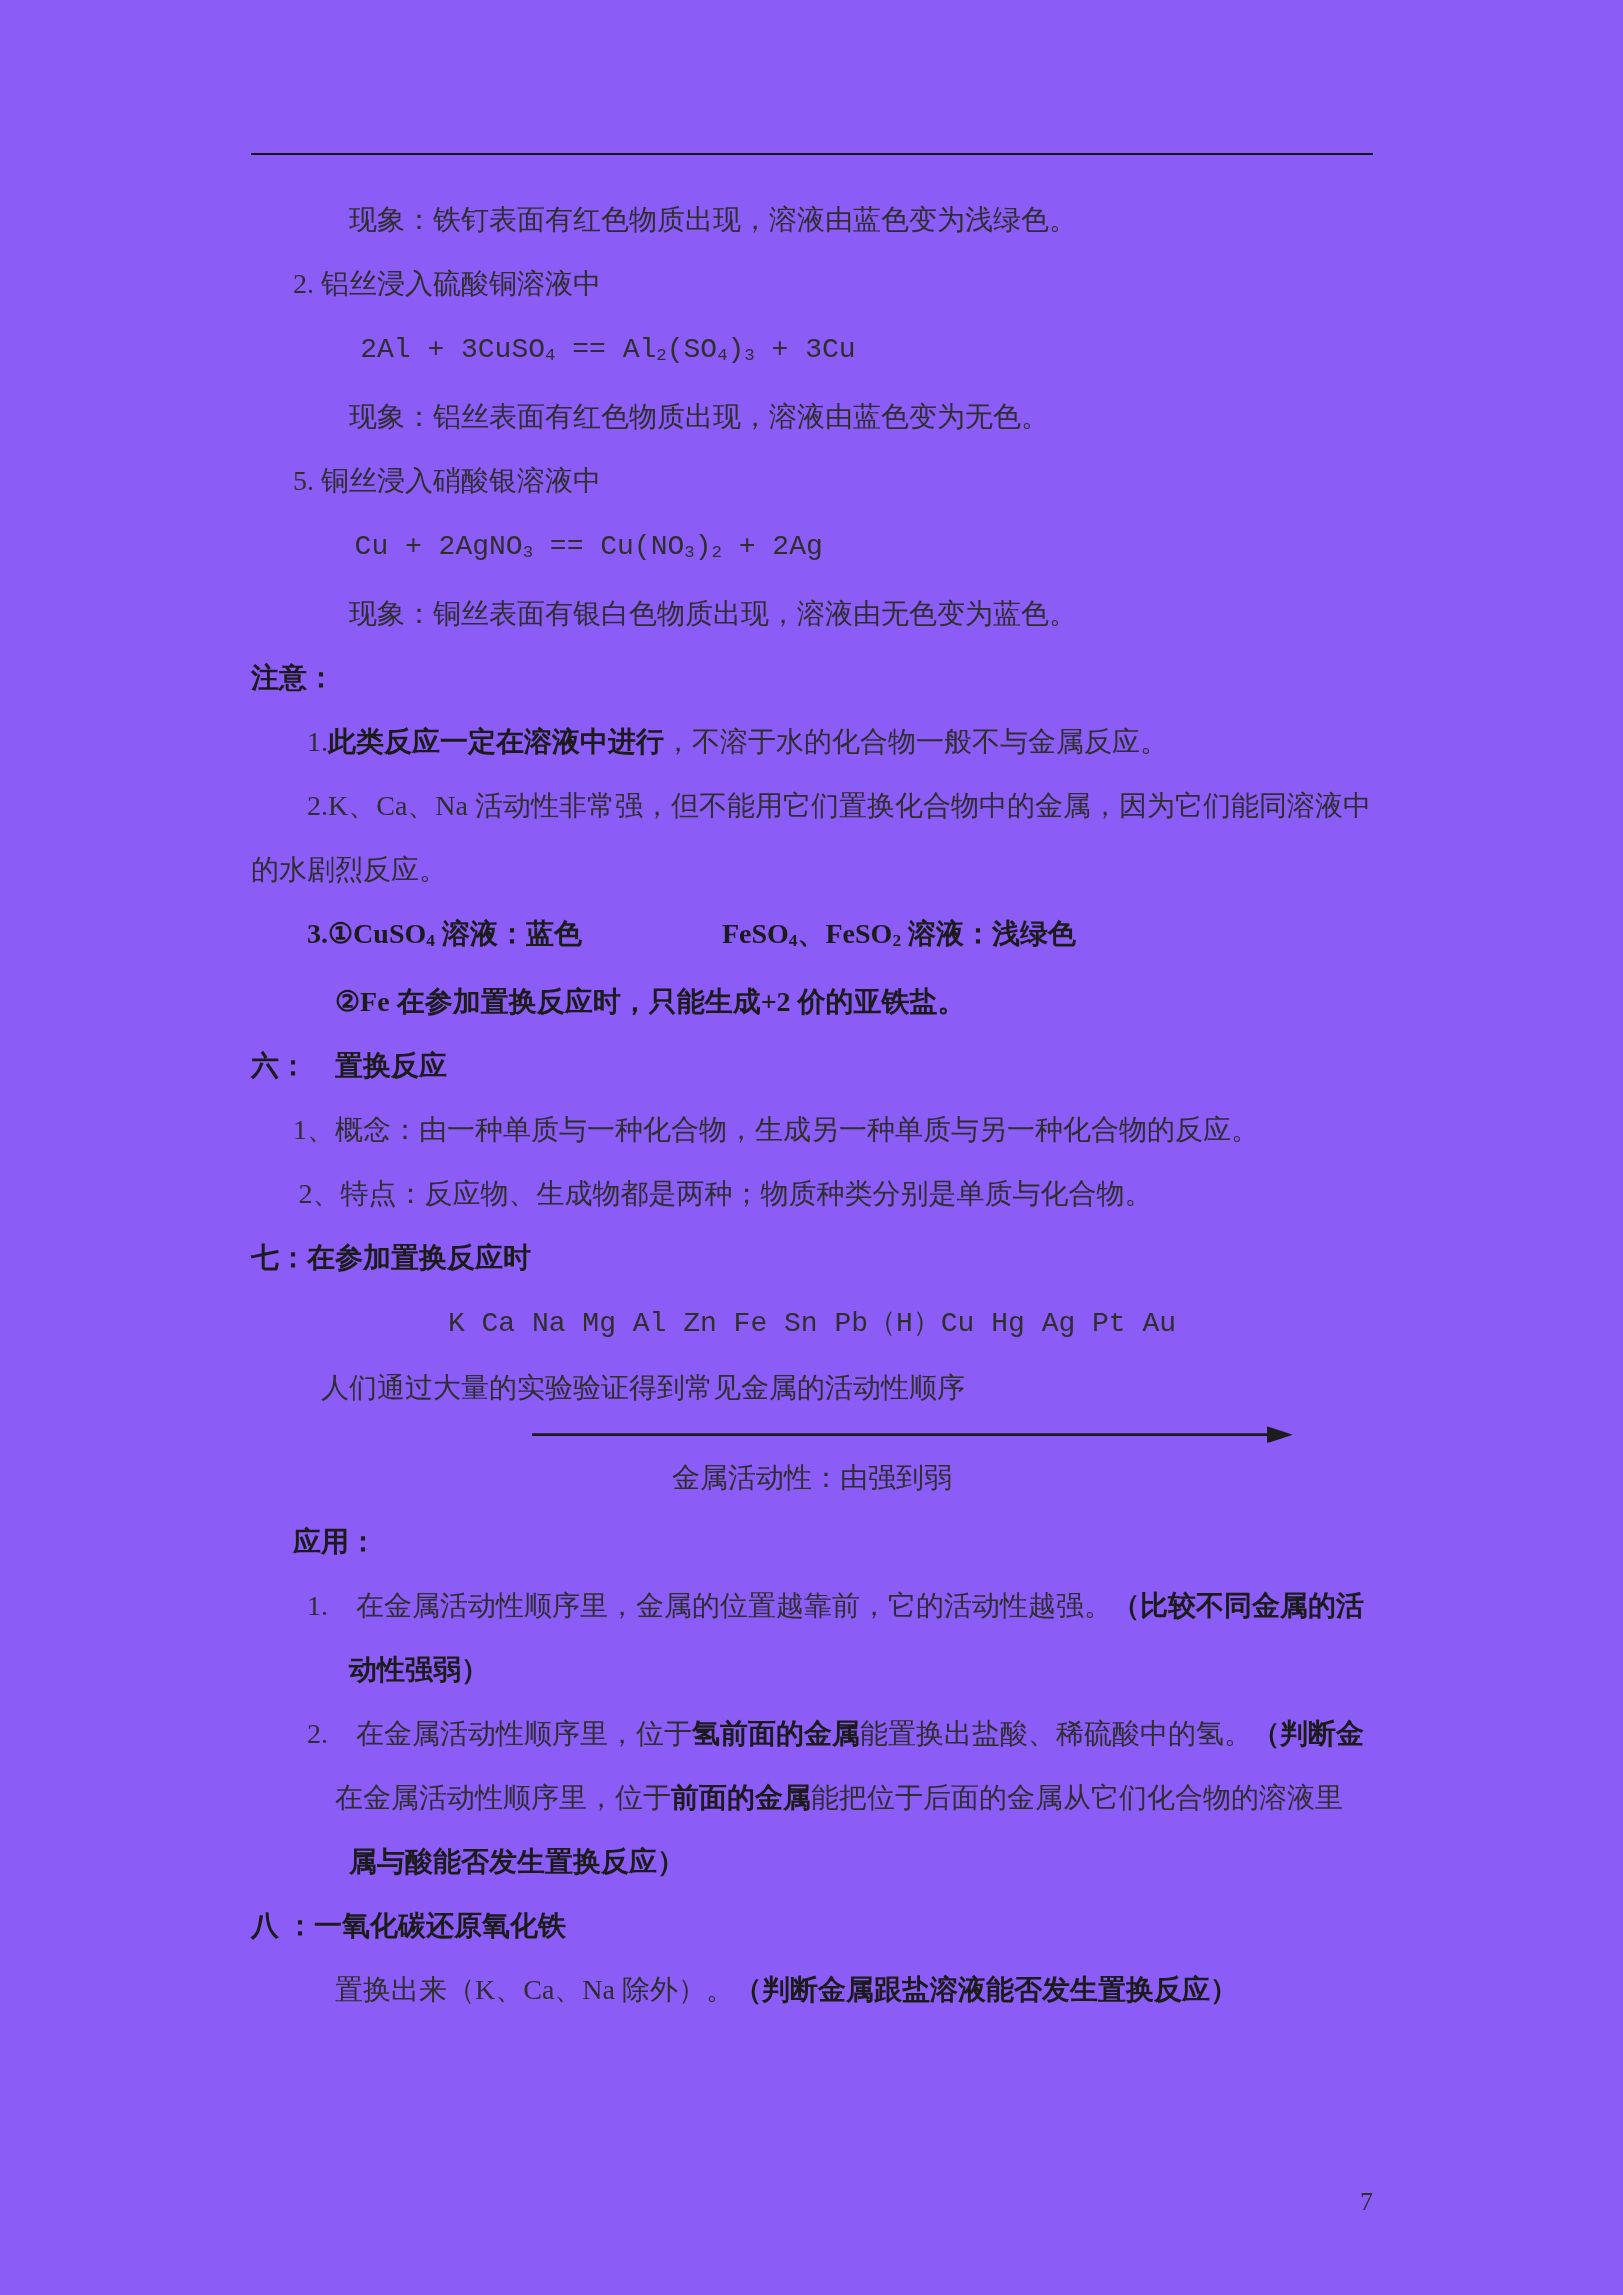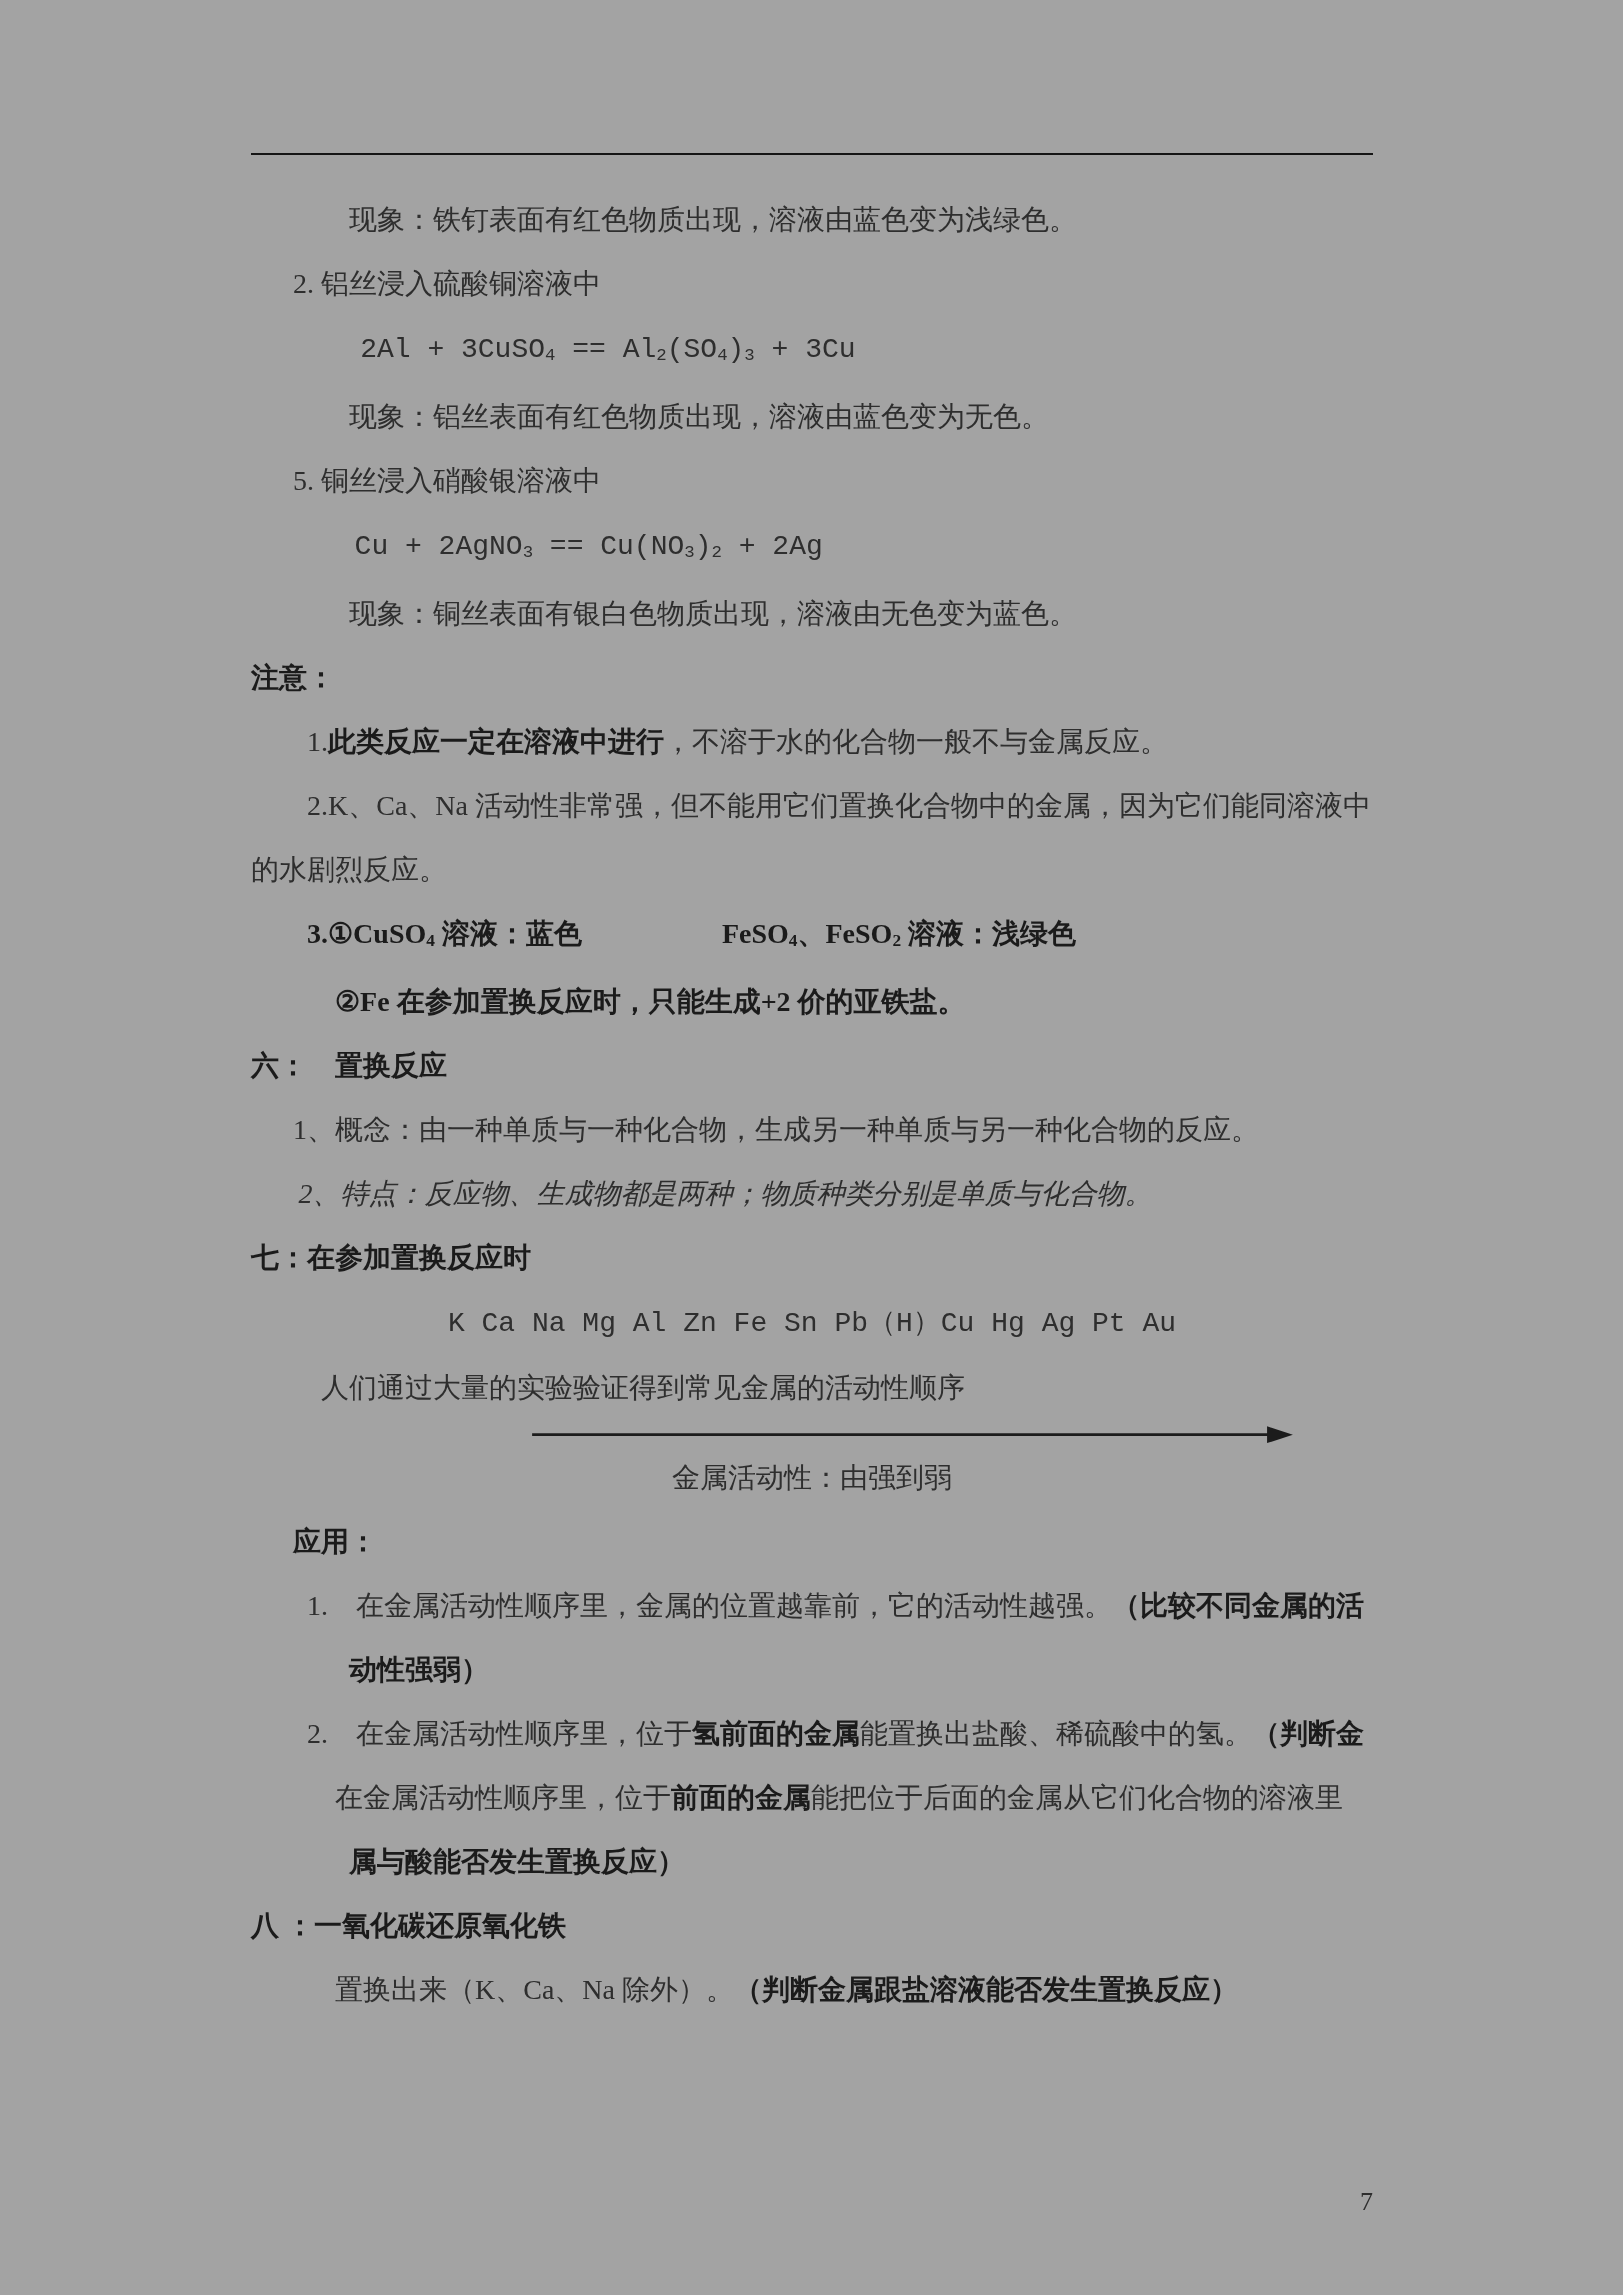--- a/index.html
+++ b/index.html
@@ -10,21 +10,21 @@
   body {
     width: 1623px;
     height: 2295px;
     font-family: "Liberation Serif", "DejaVu Serif", serif;
     color: #2e2e2e;
   }
   .page {
     position: relative;
     width: 1623px;
     height: 2295px;
-    background: #a3a3a3;
+    background: #8b5cf6;
     overflow: hidden;
   }
   .header-rule {
     position: absolute;
     left: 251px;
     top: 153px;
     width: 1122px;
     border-top: 2.2px solid #151515;
   }
   .content {
@@ -84,21 +84,21 @@
       <div class="line" style="padding-left: 3.7em;"><span class="m">Cu + 2AgNO</span><span class="m sub">3</span><span class="m"> == Cu(NO</span><span class="m sub">3</span><span class="m">)</span><span class="m sub">2</span><span class="m"> + 2Ag</span></div>
       <div class="line" style="padding-left: 3.5em;"><span>现象：铜丝表面有银白色物质出现，溶液由无色变为蓝色。</span></div>
       <div class="line"><span class="b">注意：</span></div>
       <div class="line" style="padding-left: 2em;"><span>1.</span><span class="b">此类反应一定在溶液中进行</span><span>，不溶于水的化合物一般不与金属反应。</span></div>
       <div class="line" style="padding-left: 2em;"><span>2.K、Ca、Na 活动性非常强，但不能用它们置换化合物中的金属，因为它们能同溶液中</span></div>
       <div class="line"><span>的水剧烈反应。</span></div>
       <div class="line" style="padding-left: 2em;"><span class="b">3.</span><span class="b">①CuSO</span><span class="b sub">4</span><span class="b"> 溶液：蓝色</span><span class="b">　　　　　</span><span class="b">FeSO</span><span class="b sub">4</span><span class="b">、FeSO</span><span class="b sub">2</span><span class="b"> 溶液：浅绿色</span></div>
       <div class="line" style="padding-left: 3em;"><span class="b">②Fe 在参加置换反应时，只能生成+2 价的亚铁盐。</span></div>
       <div class="line"><span class="b">六：　置换反应</span></div>
       <div class="line" style="padding-left: 1.5em;"><span>1、概念：由一种单质与一种化合物，生成另一种单质与另一种化合物的反应。</span></div>
-      <div class="line" style="padding-left: 1.7em; font-style: italic;"><span>2、特点：反应物、生成物都是两种；物质种类分别是单质与化合物。</span></div>
+      <div class="line" style="padding-left: 1.7em;"><span>2、特点：反应物、生成物都是两种；物质种类分别是单质与化合物。</span></div>
       <div class="line"><span class="b">七：在参加置换反应时</span></div>
       <div class="line center"><span class="m">K Ca Na Mg Al Zn Fe Sn Pb（H）Cu Hg Ag Pt Au</span></div>
       <div class="line" style="padding-left: 2.5em;"><span>人们通过大量的实验验证得到常见金属的活动性顺序</span></div>
       <div class="arrow-line"><svg width="763" height="26" viewBox="0 0 1360 46">
           <line x1="2" y1="26" x2="1322" y2="26" stroke="#1c1c1c" stroke-width="5"></line>
           <polygon points="1312,11 1358,26 1312,41" fill="#1c1c1c"></polygon>
         </svg></div>
       <div class="line center"><span>金属活动性：由强到弱</span></div>
       <div class="line" style="padding-left: 1.5em;"><span class="b">应用：</span></div>
       <div class="line" style="padding-left: 2em;"><span>1.　在金属活动性顺序里，金属的位置越靠前，它的活动性越强。</span><span class="b">（比较不同金属的活</span></div>

